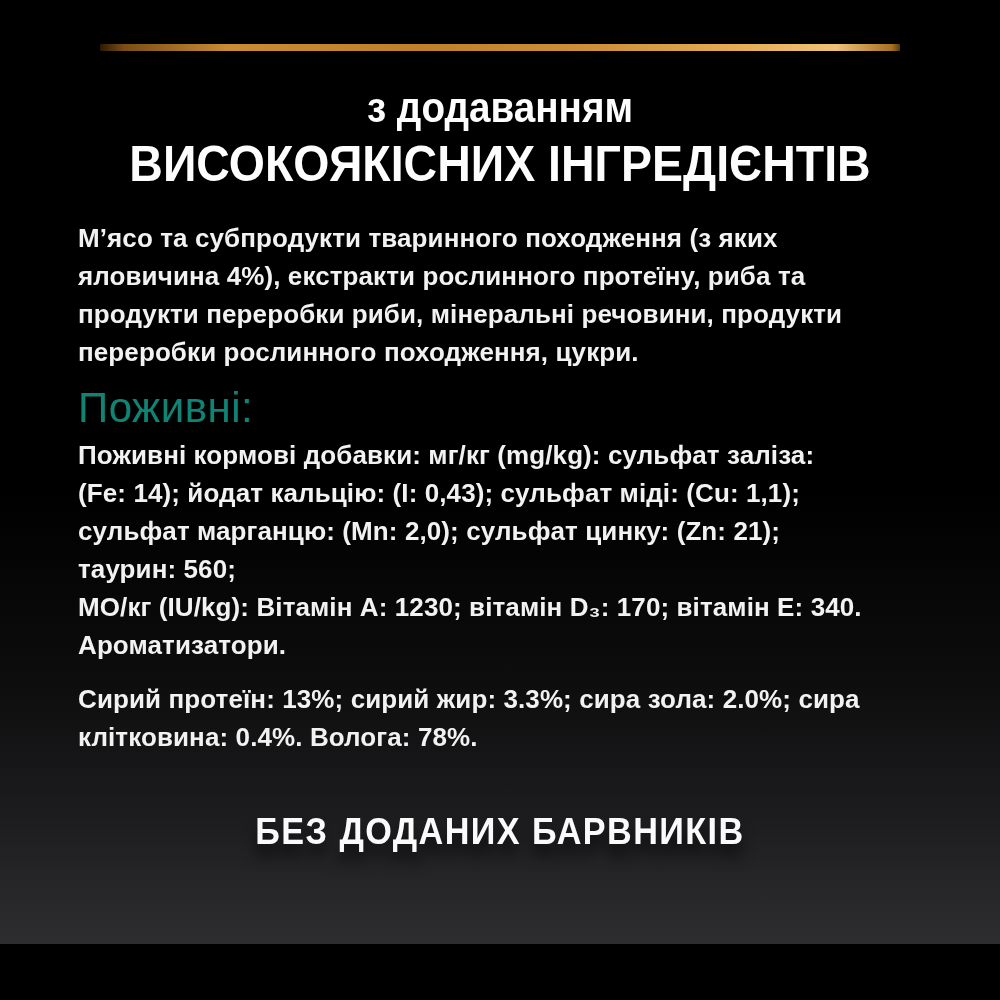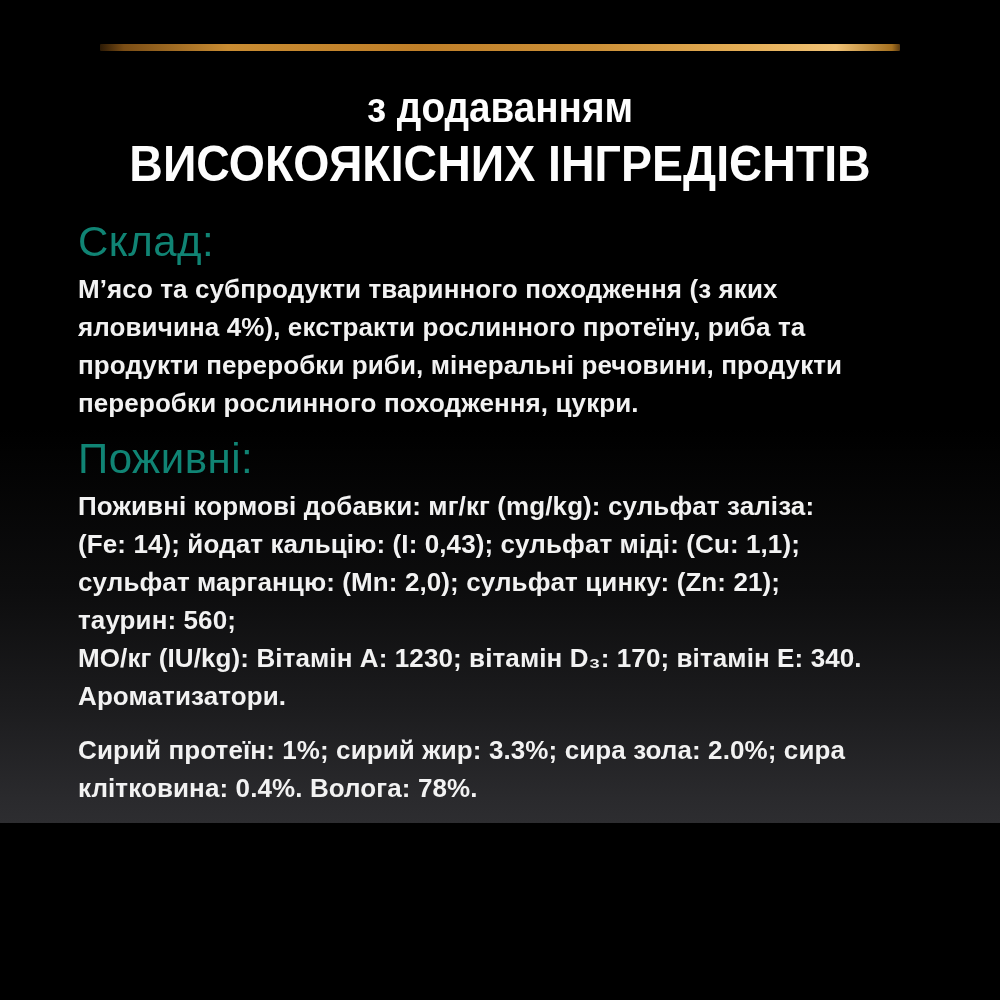--- a/index.html
+++ b/index.html
@@ -5,21 +5,21 @@
   * { margin: 0; padding: 0; box-sizing: border-box; }
   html, body { width: 1000px; height: 1000px; }
   body {
     font-family: "Liberation Sans", "DejaVu Sans", sans-serif;
     background: #000;
     overflow: hidden;
   }
   .page {
     position: relative;
     width: 1000px;
-    height: 823px;
+    height: 944px;
     background: linear-gradient(180deg,
       #000000 0%, #000000 52%,
       #0d0d0e 72%, #1c1c1e 86%,
       #2a2a2d 97%, #2d2d30 100%);
     overflow: hidden;
   }
   .gold-bar {
     width: 800px;
     height: 7px;
     margin: 44px auto 0 auto;
@@ -91,39 +91,38 @@
 
   <div class="gold-bar"></div>
 
   <div class="subtitle">з додаванням</div>
 
   <div class="title">ВИСОКОЯКІСНИХ ІНГРЕДІЄНТІВ</div>
 
   <div class="content">
 
     <section class="section-composition">
-      <h2 class="section-heading">Склад:</h2>
       <p class="section-body">М’ясо та субпродукти тваринного походження (з яких
 яловичина 4%), екстракти рослинного протеїну, риба та
 продукти переробки риби, мінеральні речовини, продукти
 переробки рослинного походження, цукри.</p>
     </section>
 
     <section class="section-additives">
       <h2 class="section-heading">Поживні:</h2>
       <p class="section-body">Поживні кормові добавки: мг/кг (mg/kg): сульфат заліза:
 (Fe: 14); йодат кальцію: (I: 0,43); сульфат міді: (Cu: 1,1);
 сульфат марганцю: (Mn: 2,0); сульфат цинку: (Zn: 21);
 таурин: 560;
 МО/кг (IU/kg): Вітамін A: 1230; вітамін D₃: 170; вітамін E: 340.
 Ароматизатори.</p>
     </section>
 
     <section class="section-nutrients">
-      <p class="section-body">Сирий протеїн: 1%; сирий жир: 3.3%; сира зола: 2.0%; сира
+      <p class="section-body">Сирий протеїн: 13%; сирий жир: 3.3%; сира зола: 2.0%; сира
 клітковина: 0.4%. Волога: 78%.</p>
     </section>
 
   </div>
 
   <div class="footer-claim">БЕЗ ДОДАНИХ БАРВНИКІВ</div>
 
 </div>
 
 </body></html>

